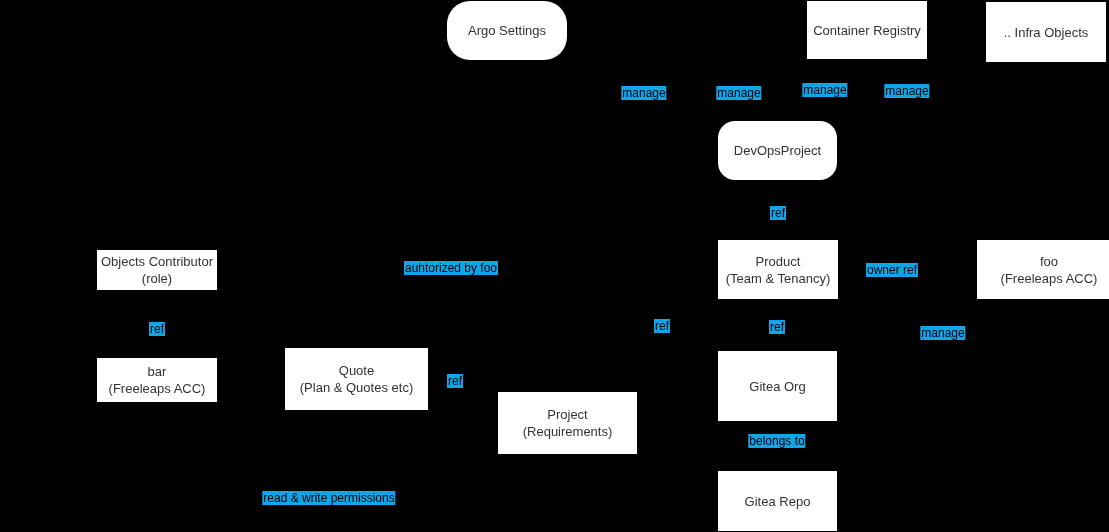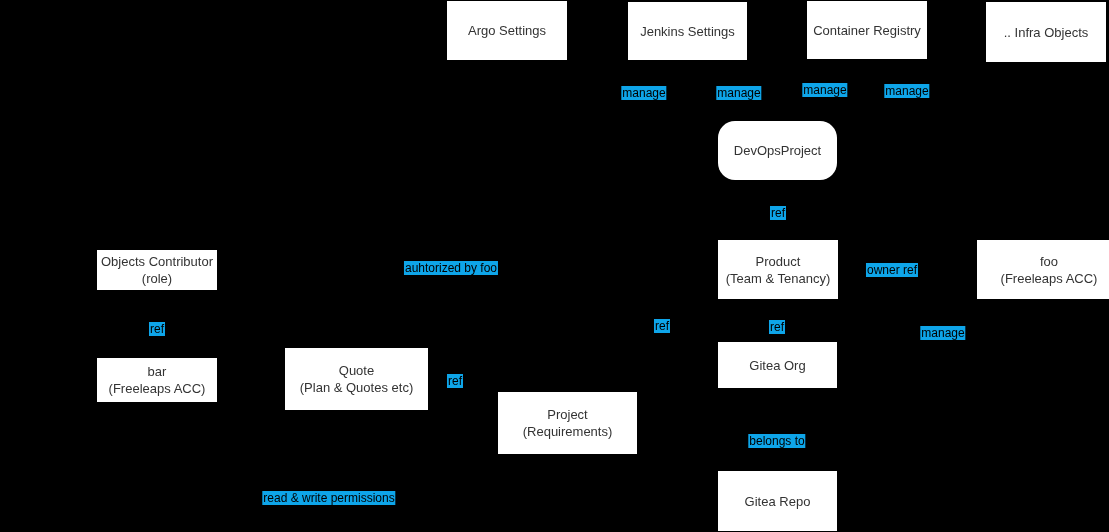--- a/index.html
+++ b/index.html
@@ -37,27 +37,24 @@
     line-height: 14px;
     padding: 0 1px;
     white-space: nowrap;
   }
 </style>
 </head>
 <body>
 
 <div id="canvas">
 
-  <div class="node" style="left:447px; top:1px; width:120px; height:59px;">
+  <div class="node" style="left:447px; top:1px; width:120px; height:59px;border-radius:23px;">
     <span>Argo Settings</span>
   </div>
 
-  <div class="node" style="left:628px; top:2px; width:119px; height:58px;">
-    <span>Jenkins Settings</span>
-  </div>
 
   <div class="node" style="left:807px; top:1px; width:120px; height:58px;">
     <span>Container Registry</span>
   </div>
 
   <div class="node" style="left:986px; top:2px; width:120px; height:60px;">
     <span>.. Infra Objects</span>
   </div>
 
   <div class="node" style="left:718px; top:121px; width:119px; height:59px;border-radius:17px;">
@@ -87,21 +84,21 @@
   <div class="node" style="left:285px; top:348px; width:143px; height:62px;">
     <span>Quote</span>
     <span>(Plan &amp; Quotes etc)</span>
   </div>
 
   <div class="node" style="left:498px; top:348px; width:139px; height:62px;margin-top:44px;">
     <span>Project</span>
     <span>(Requirements)</span>
   </div>
 
-  <div class="node" style="left:718px; top:342px; width:119px; height:46px;">
+  <div class="node" style="left:718px; top:351px; width:119px; height:70px;">
     <span>Gitea Org</span>
   </div>
 
   <div class="node" style="left:718px; top:471px; width:119px; height:60px;">
     <span>Gitea Repo</span>
   </div>
 
   <span class="edge-label" style="left:644px; top:93px;">manage</span>
 
   <span class="edge-label" style="left:739px; top:93px;">manage</span>

